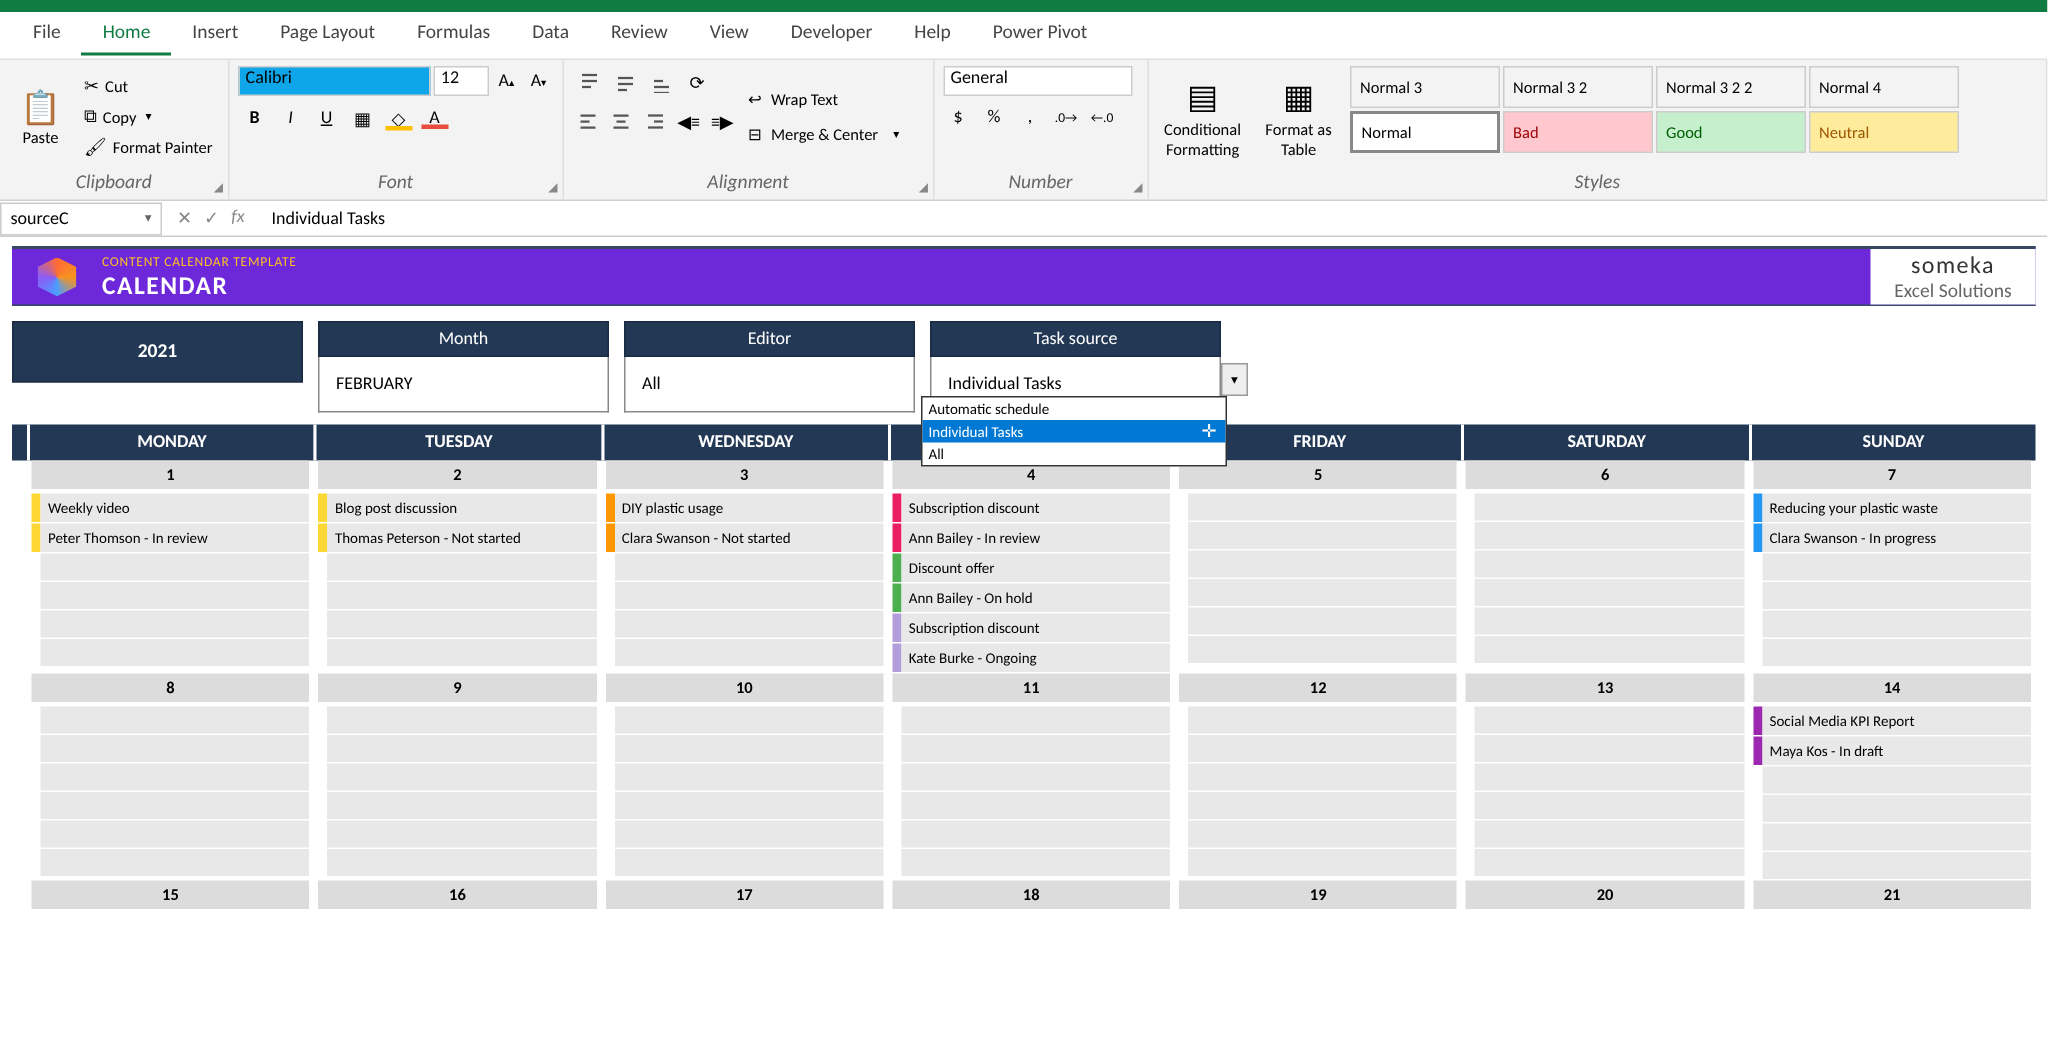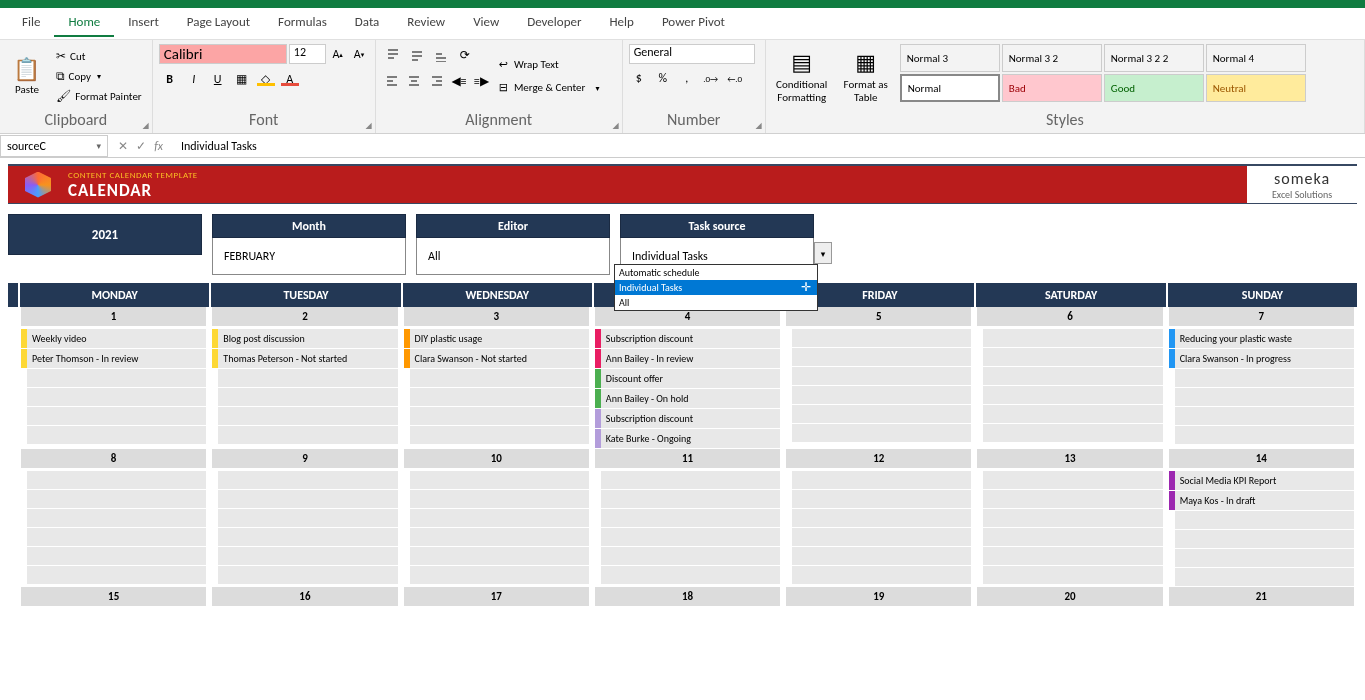--- a/index.html
+++ b/index.html
@@ -7,33 +7,33 @@
 
 .titlebar { height: 8px; background: #107c41; }
 
 .menubar { display: flex; align-items: flex-start; height: 32px; background: #fff; border-bottom: 1px solid #e0e0e0; padding-left: 8px; gap: 0; }
 .menubar .menu-item { padding: 6px 14px; cursor: pointer; font-size: 13px; color: #444; }
 .menubar .menu-item.active { border-bottom: 2px solid #107c41; color: #107c41; }
 
 .ribbon { display: flex; height: 94px; background: #f3f3f3; border-bottom: 1px solid #d0d0d0; }
 .ribbon-group { display: flex; flex-direction: column; justify-content: space-between; padding: 4px 6px 2px; border-right: 1px solid #ddd; position: relative; }
 .ribbon-group-body { display: flex; gap: 4px; flex: 1; }
-.ribbon-group-label { text-align: center; font-size: 16px; color: #666; padding: 2px 0; }
+.ribbon-group-label { text-align: center; font-size: 13px; color: #666; padding: 2px 0; font-style: italic; }
 .ribbon-group .launcher { position: absolute; right: 3px; bottom: 3px; font-size: 8px; color: #888; cursor: pointer; }
 
 .paste-btn { display: flex; flex-direction: column; align-items: center; justify-content: center; width: 42px; cursor: pointer; }
 .paste-btn .icon { font-size: 22px; }
 .paste-btn .label { font-size: 11px; }
 .clip-side { display: flex; flex-direction: column; gap: 2px; justify-content: center; }
 .clip-side .clip-item { display: flex; align-items: center; gap: 4px; font-size: 11px; padding: 2px 4px; cursor: pointer; }
 .clip-side .clip-item .icon { font-size: 12px; }
 
 .font-group { display: flex; flex-direction: column; gap: 4px; width: 210px; }
 .font-row { display: flex; gap: 2px; align-items: center; }
-.font-select { width: 132px; height: 20px; font-size: 15px; background: #fca5a5; border: 1px solid #ccc; padding: 0 4px; }
+.font-select { width: 132px; height: 20px; font-size: 12px; background: #0ea5e9; border: 1px solid #ccc; padding: 0 4px; }
 .size-select { width: 38px; height: 20px; font-size: 12px; background: #fff; border: 1px solid #ccc; padding: 0 4px; }
 .btn-small { width: 20px; height: 20px; display: flex; align-items: center; justify-content: center; background: #f3f3f3; cursor: pointer; font-size: 12px; }
 .font-btns { display: flex; gap: 2px; }
 .font-btns .btn { width: 22px; height: 22px; display: flex; align-items: center; justify-content: center; cursor: pointer; }
 .btn-bold { font-weight: bold; }
 .btn-italic { font-style: italic; }
 .btn-underline { text-decoration: underline; }
 .color-bar { width: 18px; height: 3px; background: #e74c3c; margin-top: -3px; }
 .color-bar.yellow { background: #ffc000; }
 
@@ -62,37 +62,37 @@
 .formula-bar { display: flex; height: 24px; border-bottom: 1px solid #ccc; align-items: center; }
 .name-box { width: 108px; height: 22px; border: 1px solid #ccc; display: flex; align-items: center; padding: 0 6px; font-size: 12px; justify-content: space-between; }
 .fb-dropdown { font-size: 9px; color: #666; }
 .fb-btns { display: flex; gap: 8px; padding: 0 10px; color: #888; }
 .fb-btn { cursor: pointer; font-size: 12px; }
 .fx { font-style: italic; }
 .formula-input { flex: 1; padding: 0 8px; font-size: 12px; }
 
 .sheet-area { padding: 6px 8px; background: #fff; }
 
-.template-header { background: #b91c1c; color: #fff; display: flex; align-items: stretch; height: 40px; position: relative; border-top: 2px solid #374862; border-bottom: 1px solid #374862; }
+.template-header { background: #6d28d9; color: #fff; display: flex; align-items: stretch; height: 40px; position: relative; border-top: 2px solid #374862; border-bottom: 1px solid #374862; }
 .th-icon { width: 60px; display: flex; align-items: center; justify-content: center; }
 .th-icon-cube { width: 26px; height: 26px; background: conic-gradient(#ff6b35, #f7931e, #4a9eff, #8b5cf6, #ff6b35); clip-path: polygon(50% 0%, 100% 25%, 100% 75%, 50% 100%, 0% 75%, 0% 25%); }
 .th-titles { display: flex; flex-direction: column; justify-content: center; flex: 1; }
 .th-sub { font-size: 9px; color: #fbbf24; letter-spacing: 0.5px; }
 .th-main { font-size: 17px; font-weight: bold; letter-spacing: 1px; }
 .th-right { display: flex; flex-direction: column; justify-content: center; align-items: flex-end; padding-right: 8px; gap: 2px; }
 .th-link { font-size: 10px; font-style: italic; }
 .th-link b { font-weight: bold; }
 .th-email { font-size: 10px; font-style: italic; }
 .th-logo { background: #fff; color: #000; width: 110px; display: flex; flex-direction: column; align-items: center; justify-content: center; }
 .th-logo-main { font-size: 16px; font-weight: 300; letter-spacing: 1px; color: #333; }
-.th-logo-sub { font-size: 10px; color: #666; text-align: right; }
+.th-logo-sub { font-size: 13px; color: #666; text-align: right; }
 
 .filters-row { display: flex; gap: 10px; margin: 10px 0 8px; }
 .filter-box { width: 194px; }
-.filter-label { background: #233855; color: #fff; text-align: center; font-weight: bold; font-size: 12px; padding: 4px; border: 1px solid #1a2a42; }
+.filter-label { background: #233855; color: #fff; text-align: center; font-weight: normal; font-size: 12px; padding: 4px; border: 1px solid #1a2a42; }
 .filter-value { background: #fff; text-align: left; font-weight: normal; font-size: 12px; padding: 11px; border: 1px solid #888; border-top: none; }
 .year-box { width: 194px; }
 .year-value { background: #233855; color: #fff; text-align: center; font-weight: bold; font-size: 13px; padding: 12px; border: 1px solid #1a2a42; }
 .task-source-wrap { position: relative; width: 194px; }
 .dropdown-btn { position: absolute; right: -18px; top: 28px; width: 18px; height: 22px; background: #eee; border: 1px solid #999; display: flex; align-items: center; justify-content: center; font-size: 9px; cursor: pointer; }
 .dropdown-list { position: absolute; top: 50px; left: -6px; width: 204px; background: #fff; border: 1px solid #333; z-index: 10; }
 .dropdown-list .opt { font-size: 10px; padding: 1px 4px; cursor: pointer; }
 .dropdown-list .opt.selected { background: #0078d4; color: #fff; position: relative; }
 .dropdown-list .opt.selected::after { content: "✛"; position: absolute; right: 6px; top: 0; font-size: 12px; color: #fff; }
 

